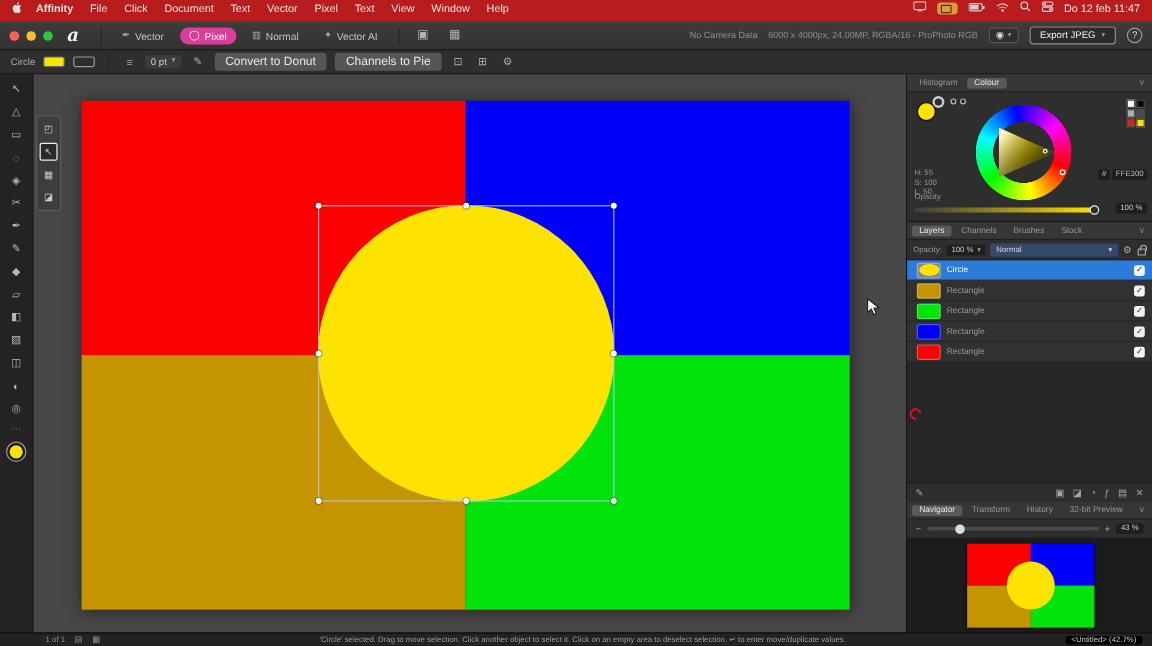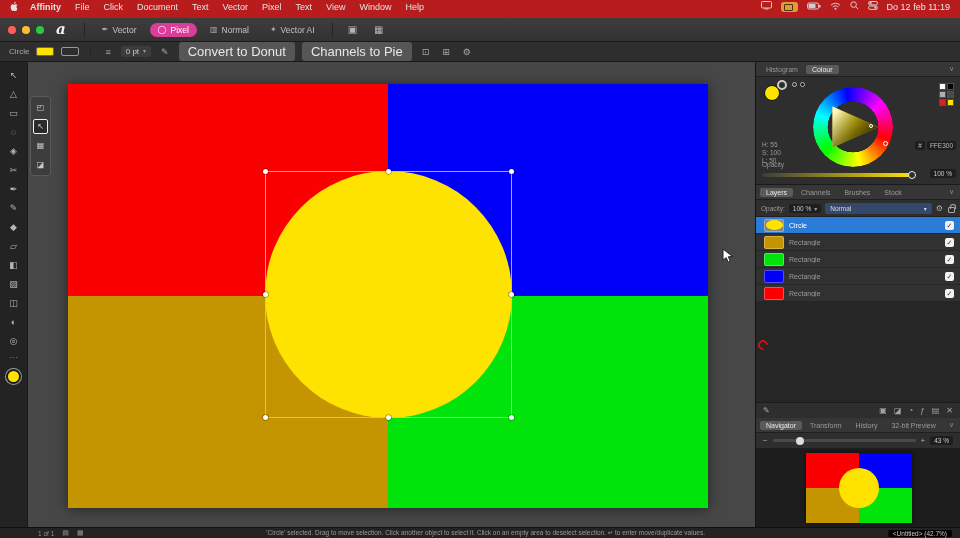--- a/index.html
+++ b/index.html
@@ -35,21 +35,21 @@
   .export-btn{display:flex;align-items:center;gap:5px;background:#2c2c2c;border:1px solid #8a8a8a;border-radius:3px;padding:2px 8px;font-size:8px;color:#f0f0f0;white-space:nowrap}
   .help-btn{width:13px;height:13px;border:1px solid #999;border-radius:50%;font-size:8px;color:#ddd;display:flex;align-items:center;justify-content:center}
 
   
   .contextbar{position:absolute;top:42px;left:0;right:0;height:20px;background:#2e2e2e;border-bottom:1px solid #191919;display:flex;align-items:center;padding:0 9px;gap:7px;font-size:8px;color:#a8a8a8}
   .swatch{width:18px;height:9px;border-radius:2px;border:1px solid #666}
   .swatch.fill{background:#ffe300}
   .swatch.stroke{background:#2e2e2e;border-color:#999}
   .width-box{display:flex;gap:4px;align-items:flex-start;background:#3c3c3c;border-radius:2px;padding:1px 5px;color:#ccc}
   .tinycaret{font-size:6px;color:#999}
-  .ctx-btn{background:#565656;border-radius:3px;padding:2px 9px;font-size:13px;color:#e8e8e8;white-space:nowrap}
+  .ctx-btn{background:#565656;border-radius:3px;padding:2px 9px;font-size:10px;color:#e8e8e8;white-space:nowrap}
   .ctx-icon{font-size:9px;color:#a8a8a8;padding:0 3px}
 
   
   .main{position:absolute;top:62px;left:0;right:0;bottom:11px;display:flex}
 
   .tools{width:28px;background:#232323;border-right:1px solid #191919;display:flex;flex-direction:column;align-items:center;padding-top:4px;gap:2px;flex-shrink:0}
   .tool{width:20px;height:17px;display:flex;align-items:center;justify-content:center;font-size:9px;color:#b5b5b5;border-radius:3px}
   .more-tools{color:#8a8a8a;font-size:8px;margin-top:2px}
   .colorwell{width:15px;height:15px;border-radius:50%;background:#ffe300;border:2px solid #1c1c1c;box-shadow:0 0 0 1px #9a9a9a;margin-top:5px}
 
@@ -180,21 +180,21 @@
       <span><svg width="9" height="9">
             <circle cx="3.6" cy="3.6" r="2.8" fill="none" stroke="#cfcfcf"></circle>
             <line x1="5.8" y1="5.8" x2="8.2" y2="8.2" stroke="#cfcfcf"></line>
           </svg></span>
       <span><svg width="10" height="9">
             <rect x="0.5" y="0.5" width="9" height="3.4" rx="1.7" fill="none" stroke="#cfcfcf"></rect>
             <circle cx="2.6" cy="2.2" r="1.1" fill="#cfcfcf"></circle>
             <rect x="0.5" y="5" width="9" height="3.4" rx="1.7" fill="none" stroke="#cfcfcf"></rect>
             <circle cx="7.4" cy="6.7" r="1.1" fill="#cfcfcf"></circle>
           </svg></span>
-      <span class="mclock">Do 12 feb 11:19</span>
+      <span class="mclock">Do 12 feb 11:47</span>
     </span>
   </div>
 
   <div class="toolbar">
     <span class="traffic">
       <span class="light l-close"></span>
       <span class="light l-min"></span>
       <span class="light l-max"></span>
     </span>
     <span class="logo">a</span>
@@ -211,20 +211,33 @@
       <span class="picon">▥</span>
       <span>Normal</span>
     </span>
     <span class="persona">
       <span class="picon">✦</span>
       <span>Vector AI</span>
     </span>
     <span class="vsep"></span>
     <span class="tb-iconbtn">▣</span>
     <span class="tb-iconbtn">▦</span>
+    <span class="tb-right">
+      <span class="doc-meta">No Camera Data</span>
+      <span class="doc-meta">6000 x 4000px, 24.00MP, RGBA/16 - ProPhoto RGB</span>
+      <span class="assist-btn">
+        <span>◉</span>
+        <span class="tinycaret">▾</span>
+      </span>
+      <span class="export-btn">
+        <span>Export JPEG</span>
+        <span class="tinycaret">▾</span>
+      </span>
+      <span class="help-btn">?</span>
+    </span>
   </div>
 
   <div class="contextbar">
     <span>Circle</span>
     <span class="swatch fill"></span>
     <span class="swatch stroke"></span>
     <span class="vsep"></span>
     <span class="ctx-icon">≡</span>
     <span class="width-box">
       <span>0 pt</span>

